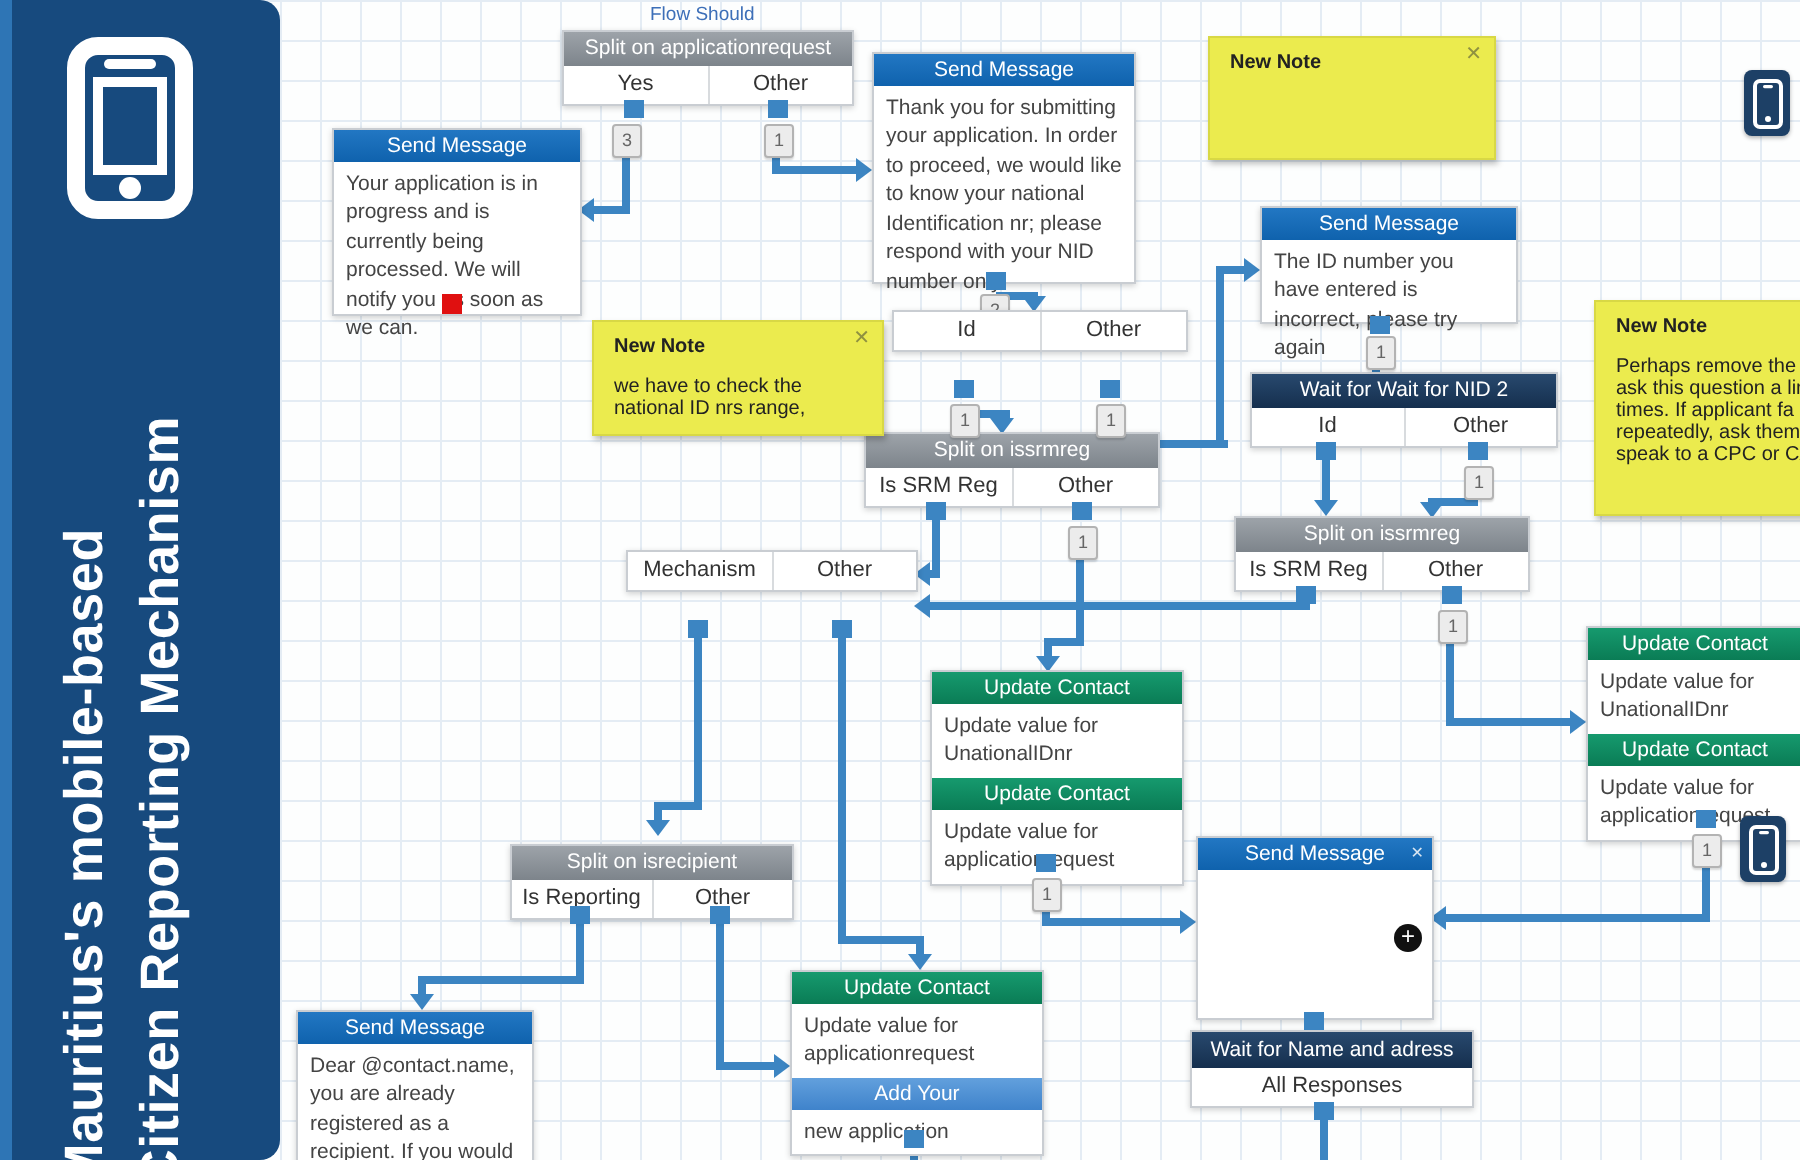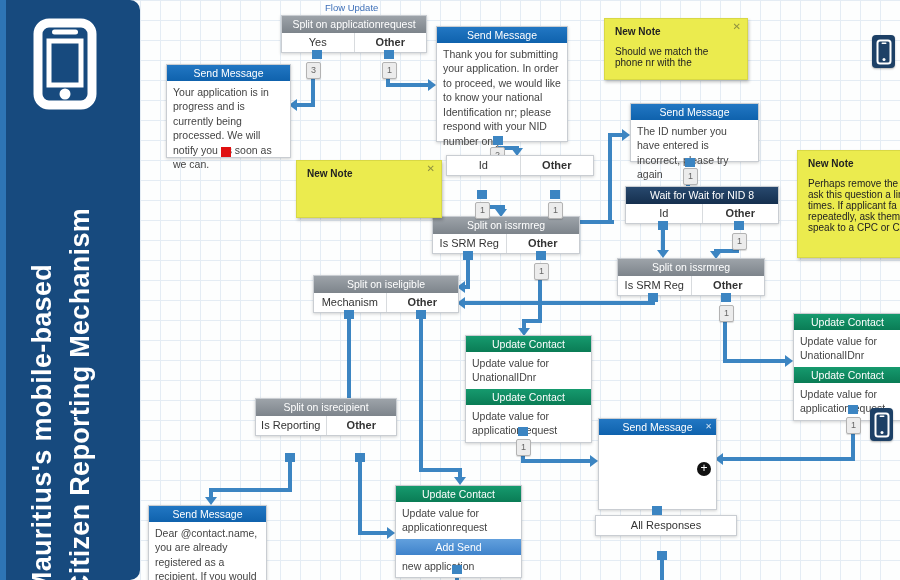--- a/index.html
+++ b/index.html
@@ -27,21 +27,21 @@
         box-shadow:0 1px 3px rgba(0,0,0,.18);}
   .hdr{height:16px;line-height:16px;text-align:center;color:#fff;font-size:10.5px;position:relative;}
   .hdr.send{background:linear-gradient(#2277c3,#0f62ad);}
   .hdr.wait{background:linear-gradient(#28496e,#152f4e);}
   .hdr.split{background:linear-gradient(#9da3a9,#7d848b);}
   .hdr.update{background:linear-gradient(#169a6e,#0a7c55);}
   .hdr.label{background:linear-gradient(#62a0dd,#3f83cb);}
   .hdr .x{position:absolute;right:4px;top:0;font-size:8px;color:#d9e6f2;cursor:pointer;}
   .cells{display:flex;}
   .cell{flex:1;text-align:center;padding:3px 2px 4px;font-size:11px;color:#333;}
-  .cell + .cell{border-left:1px solid #d8dbde;font-weight:bold;}
+  .cell + .cell{border-left:1px solid #d8dbde;}
   .nbody{padding:4px 6px;font-size:10.5px;line-height:1.38;}
   
   .note{position:absolute;background:#ebeb4e;border:1px solid #d8d845;z-index:7;
         padding:7px 10px;font-size:10px;color:#222;box-shadow:1px 2px 3px rgba(0,0,0,.25);}
   .note .t{font-weight:bold;margin-bottom:9px;}
   .note .x{position:absolute;top:2px;right:6px;color:#8f9140;font-size:10px;cursor:pointer;}
   
   .flowstart{position:absolute;left:325px;top:2px;font-size:9.5px;color:#3d6fb8;z-index:3;}
   .redmark{position:absolute;left:221px;top:147px;width:10px;height:10px;background:#e01010;z-index:6;}
   .plusbtn{position:absolute;left:697px;top:462px;width:14px;height:14px;border-radius:50%;
@@ -54,21 +54,21 @@
   .sidebar .strip{position:absolute;left:0;top:0;width:6px;height:100%;background:#2e75b5;}
   .side-logo{position:absolute;left:33px;top:18px;}
   .side-title{position:absolute;left:24px;bottom:-14px;writing-mode:vertical-rl;transform:rotate(180deg);
               color:#fff;font-weight:bold;font-size:27px;line-height:1.4;white-space:nowrap;letter-spacing:.3px;}
 </style>
 </head>
 <body>
 
 <div class="canvas">
 
-  <div class="flowstart">Flow Update</div>
+  <div class="flowstart">Flow Should</div>
 
   <div class="v" style="left:311px;top:77px;height:30px"></div>
   <div class="h" style="left:297px;top:103px;width:16px"></div>
   <div class="ar l" style="left:289px;top:99px"></div>
 
   <div class="v" style="left:386px;top:77px;height:10px"></div>
   <div class="h" style="left:386px;top:83px;width:42px"></div>
   <div class="ar r" style="left:428px;top:79px"></div>
 
   <div class="h" style="left:498px;top:146px;width:21px"></div>
@@ -181,21 +181,21 @@
   <div class="badge" style="left:548px;top:202px">1</div>
 
   <div class="node" style="left:630px;top:103px;width:127px;height:57px">
     <div class="hdr send">Send Message</div>
     <div class="nbody">The ID number you have entered is incorrect, please try again</div>
   </div>
   <div class="stub" style="left:685px;top:158px"></div>
   <div class="badge" style="left:683px;top:168px">1</div>
 
   <div class="node" style="left:625px;top:186px;width:152px">
-    <div class="hdr wait" style="height:17px;line-height:17px">Wait for Wait for NID 8</div>
+    <div class="hdr wait" style="height:17px;line-height:17px">Wait for Wait for NID 2</div>
     <div class="cells">
       <div class="cell">Id</div>
       <div class="cell">Other</div>
     </div>
   </div>
   <div class="stub" style="left:658px;top:221px"></div>
   <div class="stub" style="left:734px;top:221px"></div>
   <div class="badge" style="left:732px;top:233px">1</div>
 
   <div class="node" style="left:432px;top:216px;width:146px">
@@ -214,21 +214,20 @@
     <div class="cells">
       <div class="cell">Is SRM Reg</div>
       <div class="cell">Other</div>
     </div>
   </div>
   <div class="stub" style="left:648px;top:293px"></div>
   <div class="stub" style="left:721px;top:293px"></div>
   <div class="badge" style="left:719px;top:305px">1</div>
 
   <div class="node" style="left:313px;top:275px;width:144px">
-    <div class="hdr split" style="height:17px;line-height:17px">Split on iseligible</div>
     <div class="cells">
       <div class="cell">Mechanism</div>
       <div class="cell">Other</div>
     </div>
   </div>
   <div class="stub" style="left:344px;top:310px"></div>
   <div class="stub" style="left:416px;top:310px"></div>
 
   <div class="node" style="left:465px;top:335px;width:125px">
     <div class="hdr update">Update Contact</div>
@@ -241,67 +240,68 @@
 
   <div class="node" style="left:793px;top:313px;width:107px">
     <div class="hdr update">Update Contact</div>
     <div class="nbody">Update value for UnationalIDnr</div>
     <div class="hdr update">Update Contact</div>
     <div class="nbody">Update value for applicationrequest</div>
   </div>
   <div class="stub" style="left:848px;top:405px"></div>
   <div class="badge" style="left:846px;top:417px">1</div>
 
-  <div class="node" style="left:255px;top:398px;width:140px">
+  <div class="node" style="left:255px;top:422px;width:140px">
     <div class="hdr split" style="height:17px;line-height:17px">Split on isrecipient</div>
     <div class="cells">
       <div class="cell">Is Reporting</div>
       <div class="cell">Other</div>
     </div>
   </div>
   <div class="stub" style="left:285px;top:453px"></div>
   <div class="stub" style="left:355px;top:453px"></div>
 
   <div class="node" style="left:148px;top:505px;width:117px;height:80px">
     <div class="hdr send">Send Message</div>
     <div class="nbody">Dear @contact.name, you are already registered as a recipient. If you would like to report changes, please consult your CPC contact</div>
   </div>
 
   <div class="node" style="left:395px;top:485px;width:125px">
     <div class="hdr update">Update Contact</div>
     <div class="nbody">Update value for applicationrequest</div>
-    <div class="hdr label">Add Send</div>
+    <div class="hdr label">Add Your</div>
     <div class="nbody">new application</div>
   </div>
   <div class="stub" style="left:452px;top:565px"></div>
 
   <div class="node" style="left:598px;top:418px;width:117px;height:90px">
     <div class="hdr send">
       <span>Send Message</span>
       <span class="x">✕</span>
     </div>
   </div>
   <div class="plusbtn">+</div>
   <div class="stub" style="left:652px;top:506px"></div>
 
   <div class="node" style="left:595px;top:515px;width:140px">
+    <div class="hdr wait" style="height:18px;line-height:18px">Wait for Name and adress</div>
     <div class="cells">
       <div class="cell">All Responses</div>
     </div>
   </div>
   <div class="stub" style="left:657px;top:551px"></div>
 
   <div class="note" style="left:296px;top:160px;width:124px;height:42px">
     <div class="x">✕</div>
     <div class="t">New Note</div>
+    <div>we have to check the national ID nrs range,</div>
   </div>
   <div class="note" style="left:604px;top:18px;width:122px;height:46px">
     <div class="x">✕</div>
     <div class="t">New Note</div>
-    <div>Should we match the phone nr with the</div>
   </div>
   <div class="note" style="left:797px;top:150px;width:130px;height:92px">
     <div class="t">New Note</div>
     <div>Perhaps remove the loop re-ask this question a lim nr of times. If applicant fa repeatedly, ask them to speak to a CPC or CAB.</div>
   </div>
 
   <div class="pbtn" style="left:872px;top:35px">
     <svg width="16" height="26" viewBox="0 0 16 26">
       <rect x="1.5" y="1.5" width="13" height="23" rx="2.5" fill="none" stroke="#fff" stroke-width="2"></rect>
       <rect x="5.5" y="3.5" width="5" height="1.6" rx="0.8" fill="#fff"></rect>

